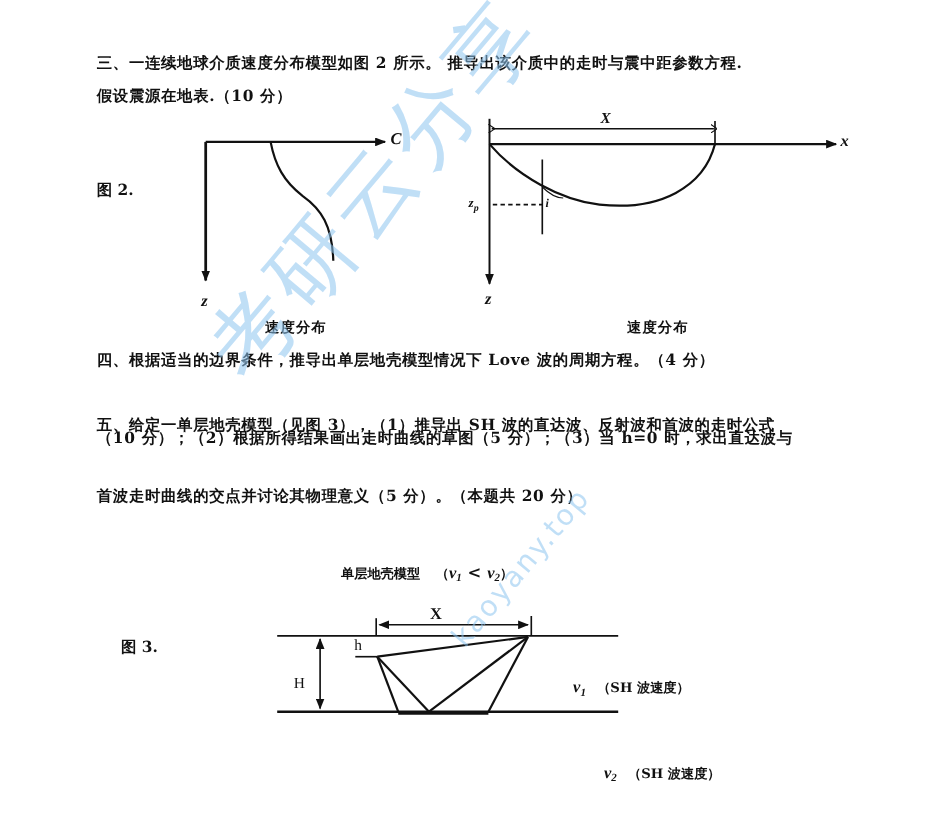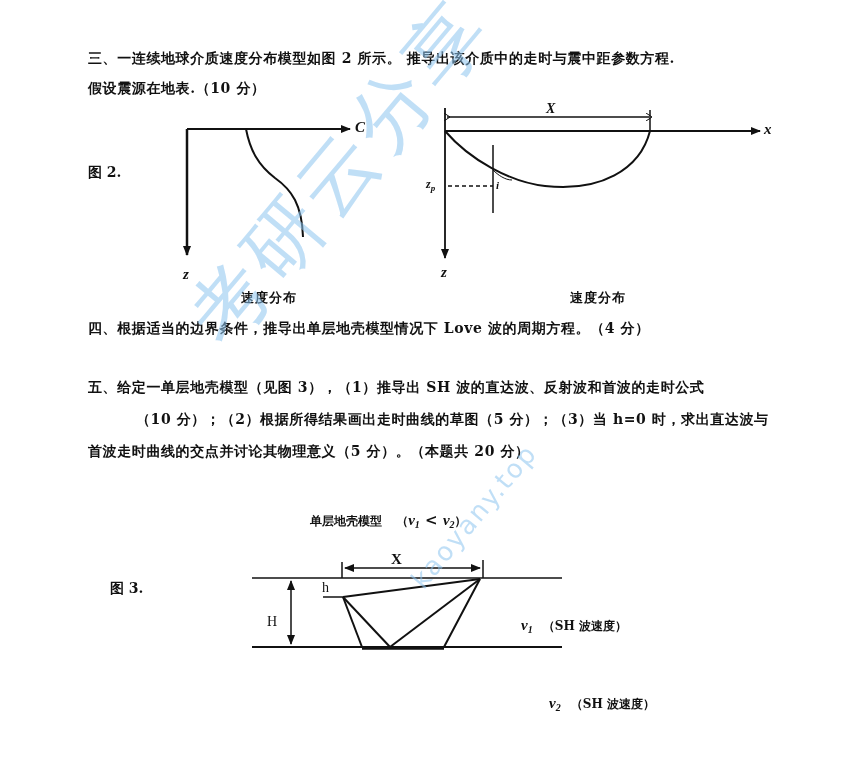--- a/index.html
+++ b/index.html
@@ -76,21 +76,21 @@
   <div class="abs" style="left:426px; top:177px; font-size:12px;">
     <span class="serif-it">z</span><sub class="serif-it" style="font-size:9px;">p</sub>
   </div>
   <div class="abs serif-it" style="left:496px; top:179px; font-size:11px;">i</div>
   <div class="abs cap" style="left:570px; top:269px;">速度分布</div>
 </div>
 
 <div class="abs txt" style="left:88px; top:319px;">四、根据适当的边界条件，推导出单层地壳模型情况下 Love 波的周期方程。（4 分）</div>
 
 <div class="abs txt" style="left:88px; top:378px;">五、给定一单层地壳模型（见图 3），（1）推导出 SH 波的直达波、反射波和首波的走时公式</div>
-<div class="abs txt" style="left:88px; top:410px;margin-left:48px;">（10 分）；（2）根据所得结果画出走时曲线的草图（5 分）；（3）当 h=0 时，求出直达波与</div>
+<div class="abs txt" style="left:88px; top:390px;">（10 分）；（2）根据所得结果画出走时曲线的草图（5 分）；（3）当 h=0 时，求出直达波与</div>
 <div class="abs txt" style="left:88px; top:442px;">首波走时曲线的交点并讨论其物理意义（5 分）。（本题共 20 分）</div>
 
 <div class="abs" style="left:310px; top:511px; font-size:12px; font-weight:bold; white-space:nowrap;">
   <span>单层地壳模型</span>
   <span style="margin-left:10px;">（</span><span class="serif-it" style="font-size:15px;">v</span><sub class="serif-it" style="font-size:10px;">1</sub><span style="font-size:15px; white-space:pre;"> &lt; </span><span class="serif-it" style="font-size:15px;">v</span><sub class="serif-it" style="font-size:10px;">2</sub><span>）</span>
 </div>
 
 <div class="abs fig-label" style="left:90px; top:580px;padding-left:20px;">图 3.</div>
 
 <div>

